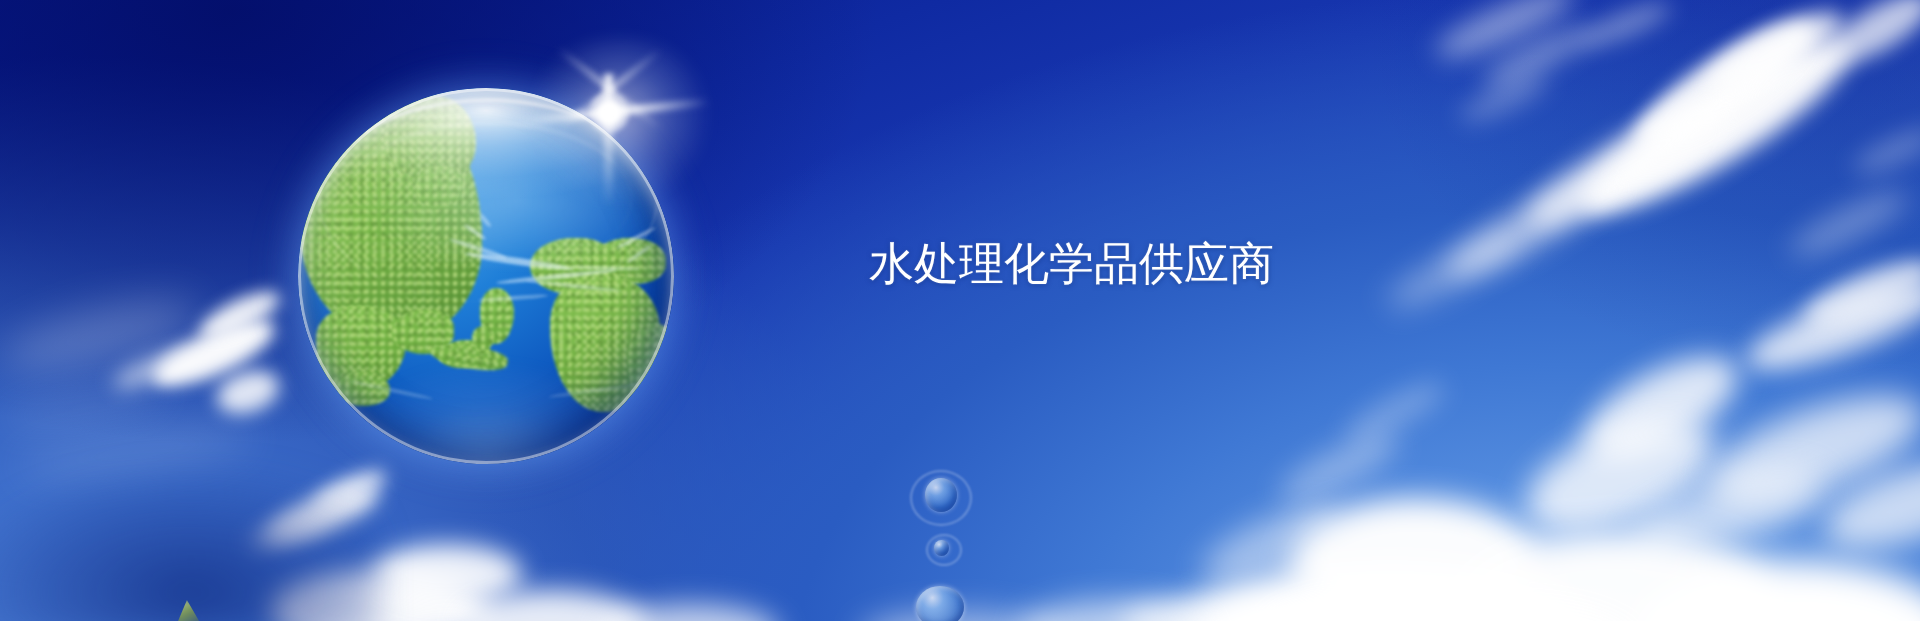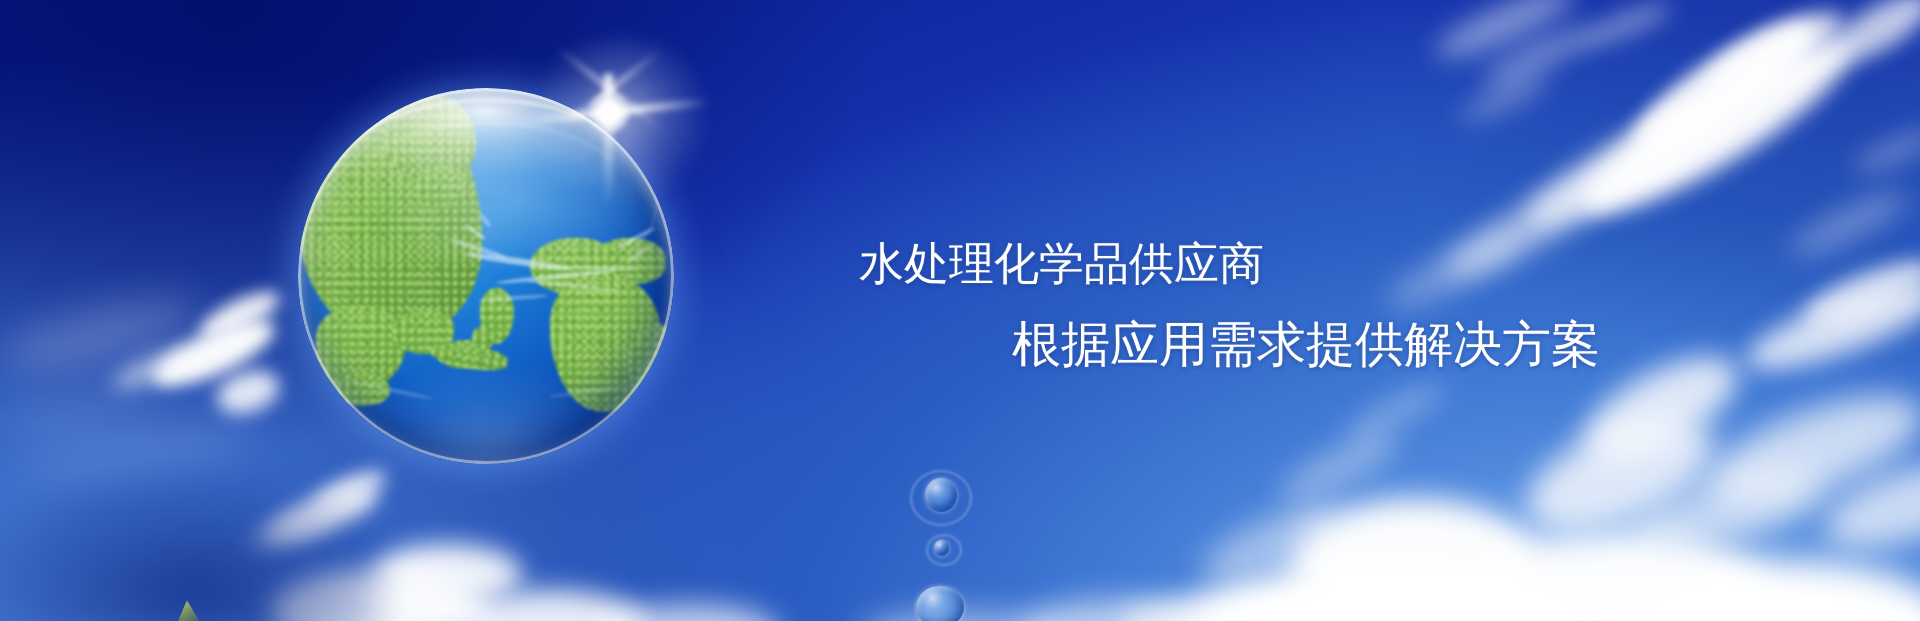--- a/index.html
+++ b/index.html
@@ -302,21 +302,21 @@
   .drop2{left:934px;top:540px;width:15px;height:16px;}
   .drop3{left:916px;top:586px;width:48px;height:42px;}
   .drop-ripple{
     position:absolute;border:2px solid rgba(255,255,255,.28);border-radius:50%;filter:blur(1px);
   }
   .rip1{left:910px;top:470px;width:58px;height:52px;}
   .rip2{left:926px;top:534px;width:32px;height:28px;}
 
   
   .headline{
-    position:absolute;left:2px;top:0;width:1887px;height:621px;
+    position:absolute;left:12px;top:0;width:1887px;height:621px;
     pointer-events:none;
   }
   .hl-line{
     position:absolute;
     color:#ffffff;
     font-family:"Liberation Sans","DejaVu Sans",sans-serif;
     font-weight:400;
     white-space:nowrap;
     text-shadow:0 1px 5px rgba(10,40,120,.55), 0 0 2px rgba(255,255,255,.3);
     pointer-events:auto;
@@ -438,16 +438,15 @@
   </div>
 
   <div class="drop-ripple rip1"></div>
   <div class="drop-ripple rip2"></div>
   <div class="droplet drop1"></div>
   <div class="droplet drop2"></div>
   <div class="droplet drop3"></div>
 
   <div class="headline">
     <div class="hl-line hl-1">水处理化学品供应商</div>
-    <div class="hl-line hl-2">根据应用需求提供解决方案</div>
   </div>
 
 </div>
 
 </body></html>

